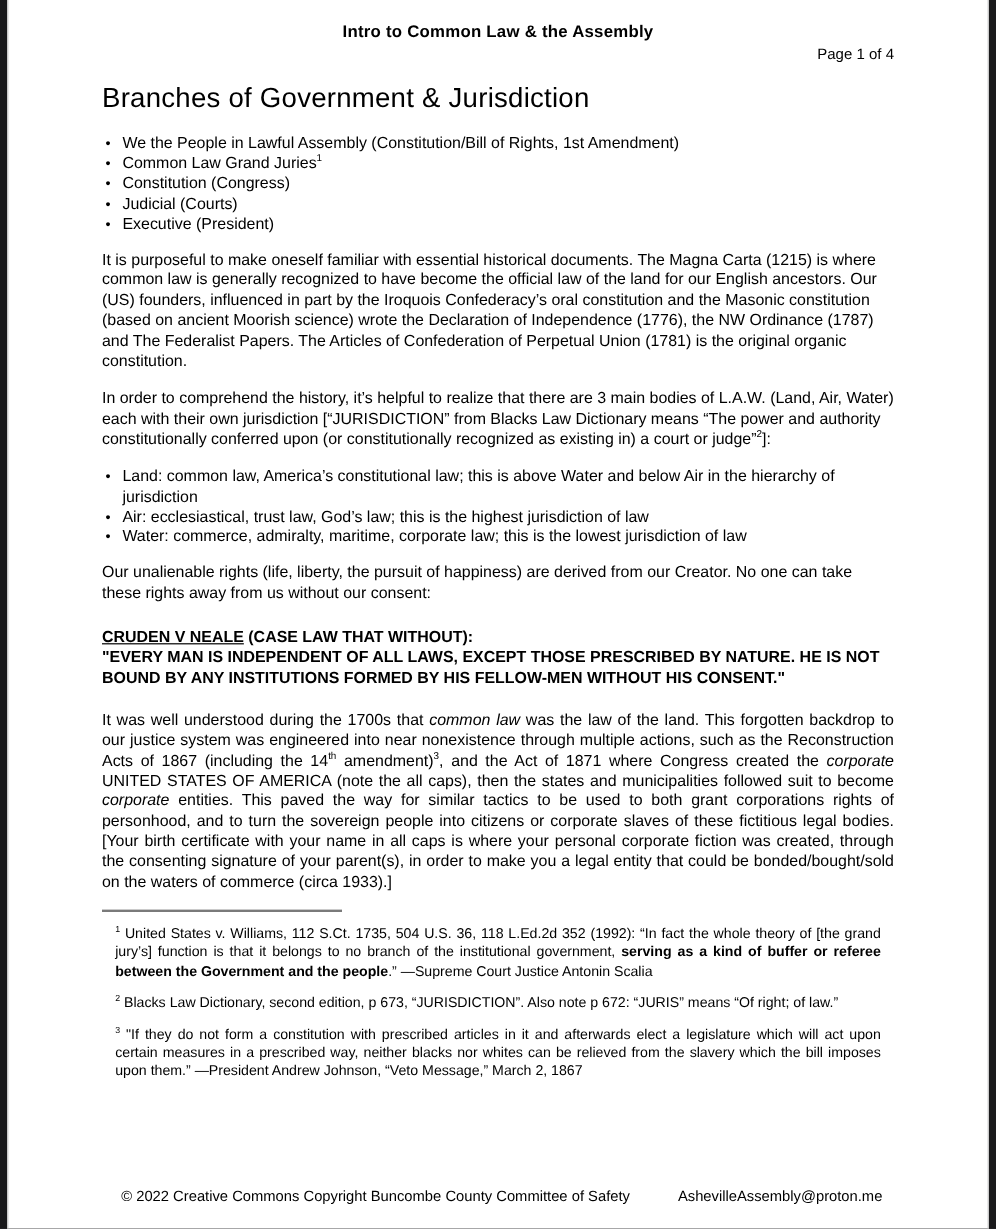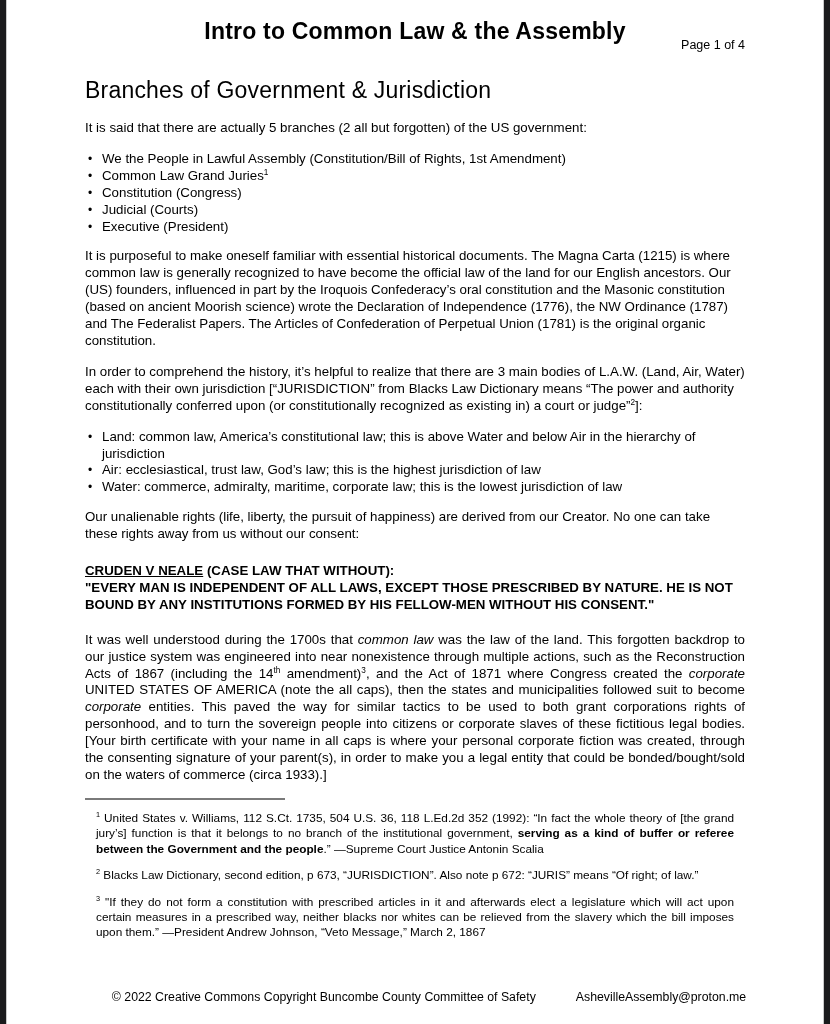--- a/index.html
+++ b/index.html
@@ -29,21 +29,21 @@
   }
   .content {
     padding: 18px 78px 0 78px;
   }
   .doc-header {
     position: relative;
     text-align: center;
     margin-bottom: 32px;
   }
   .doc-header .title {
-    font-size: 23px;
+    font-size: 14px;
     font-weight: bold;
     letter-spacing: 0.2px;
   }
   .page-indicator {
     position: absolute;
     right: 0;
     top: 20px;
     font-size: 12.5px;
     font-weight: normal;
   }
@@ -99,41 +99,40 @@
     line-height: 15.4px;
     margin: 11px;
     text-align: justify;
   }
   .doc-footer {
     position: absolute;
     left: 94px;
     right: 66px;
     bottom: 20px;
     display: flex;
-    justify-content: center;
+    justify-content: flex-start;
     align-items: baseline;
     font-size: 12.3px;
     gap: 40px;
   }
 </style>
 </head>
 <body>
 
 <div class="viewport">
   <div class="page">
     <div class="content">
 
       <div class="doc-header">
         <span class="title">Intro to Common Law &amp; the Assembly</span>
         <span class="page-indicator">Page 1 of 4</span>
       </div>
 
       <h1 class="doc-heading">Branches of Government &amp; Jurisdiction</h1>
 
-      <p class="body-text">It is said that there are actually 5 branches (2 all but forgotten) of the US government:</p>
 
       <ul class="bullet-list">
         <li><span>We the People in Lawful Assembly (Constitution/Bill of Rights, 1st Amendment)</span></li>
         <li><span>Common Law Grand Juries</span><sup>1</sup></li>
         <li><span>Constitution (Congress)</span></li>
         <li><span>Judicial (Courts)</span></li>
         <li><span>Executive (President)</span></li>
       </ul>
 
       <p class="body-text">It is purposeful to make oneself familiar with essential historical documents. The Magna Carta (1215) is where common law is generally recognized to have become the official law of the land for our English ancestors. Our (US) founders, influenced in part by the Iroquois Confederacy’s oral constitution and the Masonic constitution (based on ancient Moorish science) wrote the Declaration of Independence (1776), the NW Ordinance (1787) and The Federalist Papers. The Articles of Confederation of Perpetual Union (1781) is the original organic constitution.</p>

